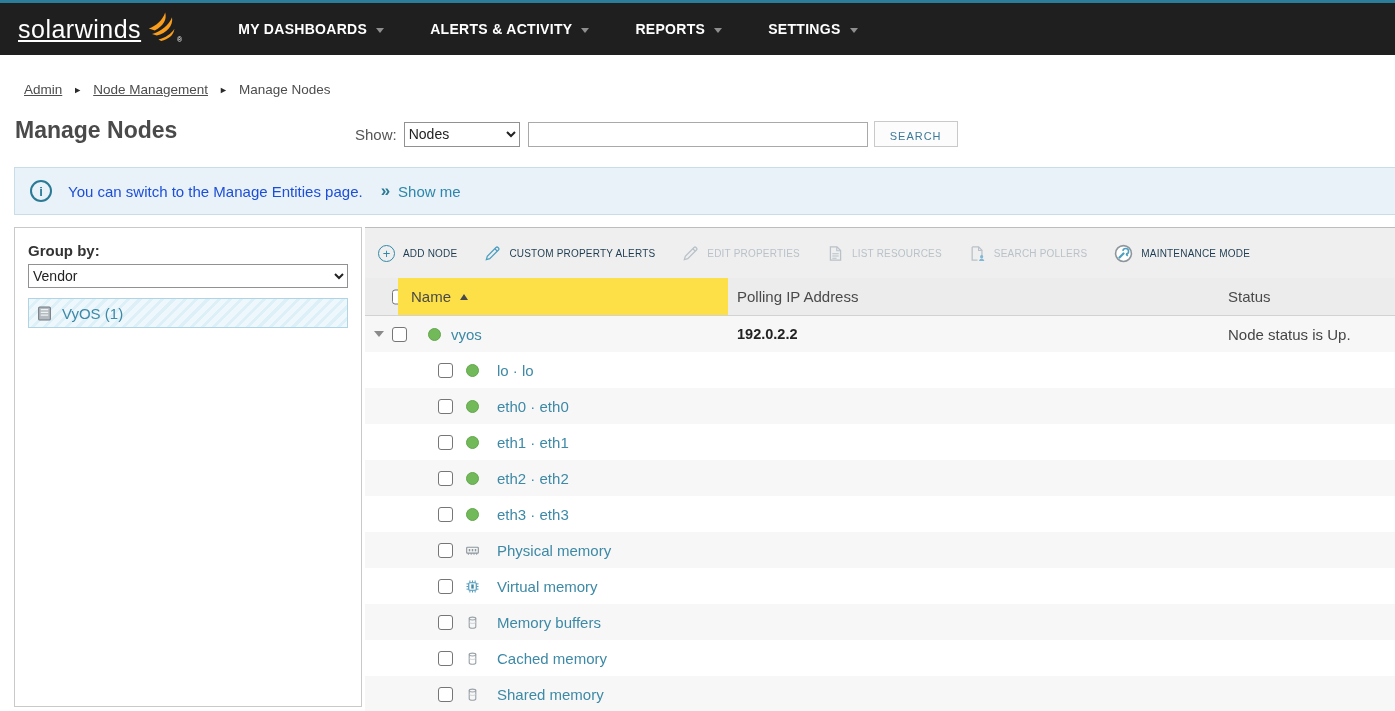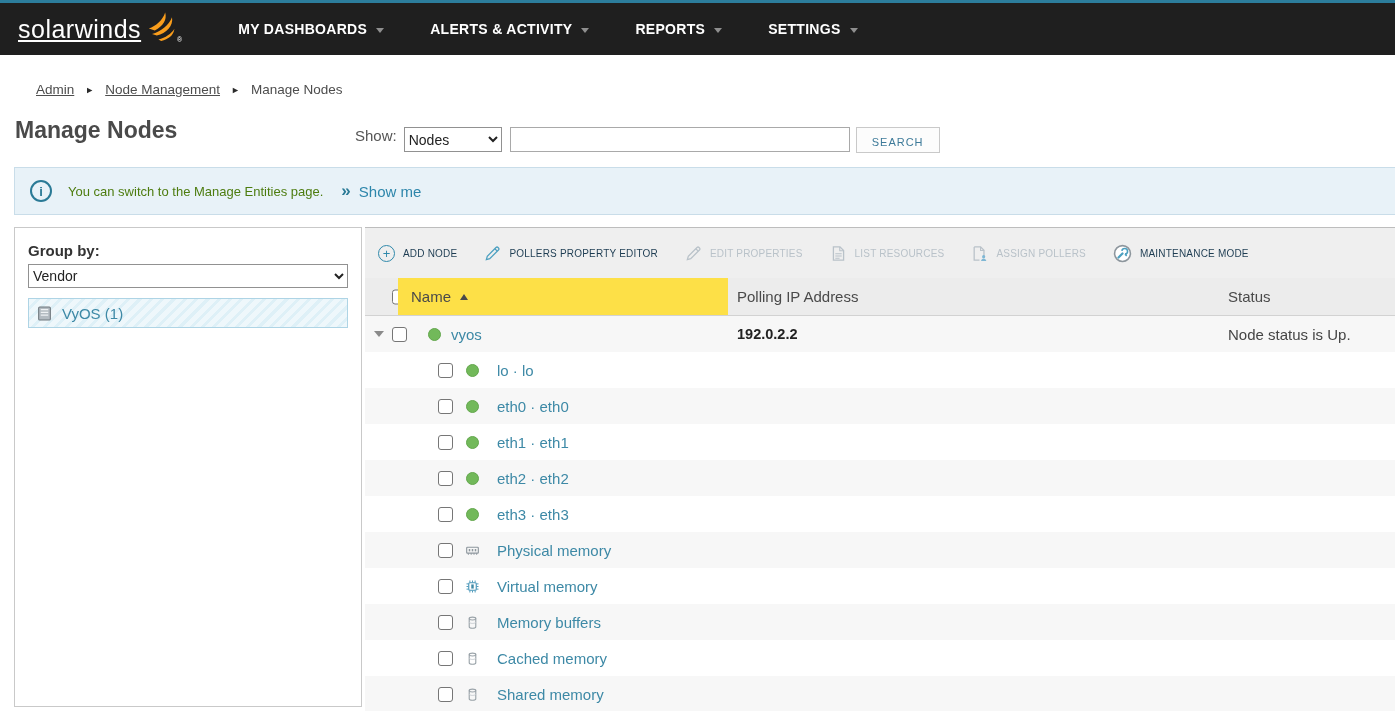--- a/index.html
+++ b/index.html
@@ -14,41 +14,41 @@
   .logo { display:flex; align-items:flex-start; margin-right:26px; cursor:pointer; }
   .logo-text { color:#fff; font-size:25px; font-weight:500; letter-spacing:.5px; line-height:30px;text-decoration:underline; }
   .logo-flame { width:34px; height:32px; margin-left:2px; margin-top:-4px; }
   .logo-reg { color:#fff; font-size:7px; margin-top:22px; }
   .nav-items { display:flex; }
   .nav-item { display:flex; align-items:center; color:#fff; font-size:14px; font-weight:700;
     letter-spacing:.3px; margin-left:30px; margin-right:16px; cursor:pointer; }
   .chev { width:0; height:0; border-left:4px solid transparent; border-right:4px solid transparent;
     border-top:5px solid #8f8f8f; margin-left:9px; margin-top:2px; }
   
-  .breadcrumb { display:flex; align-items:center; padding:27px 0 0 36px; font-size:13.5px; color:#4d4d4d; }
+  .breadcrumb { display:flex; align-items:center; padding:27px 0 0 24px; font-size:13.5px; color:#4d4d4d; }
   .crumb-link { color:#4d4d4d; text-decoration:underline; cursor:pointer; }
   .crumb-current { color:#4d4d4d; }
   .bsep { font-size:9px; color:#2b2b2b; margin:0 11px; }
   
   .titlerow { position:relative; height:56px; margin-top:14px; }
   .page-title { position:absolute; left:15px; top:6px; font-size:23px; font-weight:700; color:#4a4a4a; }
-  .filterbar { position:absolute; left:355px; top:16px; display:flex; align-items:flex-start; }
+  .filterbar { position:absolute; left:355px; top:10px; display:flex; align-items:center; }
   .show-label { font-size:15px; color:#555; margin-right:7px; }
-  .show-select { width:98px; height:25px; font-size:14px; font-family:"Liberation Sans",sans-serif;
+  .show-select { width:116px; height:25px; font-size:14px; font-family:"Liberation Sans",sans-serif;
     border:1px solid #919191; color:#222; background:#fff; }
   .search-input { width:340px; height:25px; margin-left:8px; border:1px solid #a9a9a9; padding:0 6px;
     font-size:14px; font-family:"Liberation Sans",sans-serif; }
   .search-btn { margin-left:6px; height:26px; padding:8px 15px; background:#fcfcfc; border:1px solid #c9c9c9;
     color:#3d7a99; font-size:11px; letter-spacing:1px; font-family:"Liberation Sans",sans-serif; cursor:pointer; }
   
   .banner { margin-left:14px; height:48px; background:#e8f2f8; border:1px solid #c9dde9; border-right:none;
     display:flex; align-items:center; padding-left:15px; }
   .info-icon { width:22px; height:22px; border:2px solid #2a7a96; border-radius:50%; color:#2a7a96;
     display:flex; align-items:center; justify-content:center; font-size:13px; font-weight:600; flex:none; }
-  .banner-text { font-size:13px; color:#4d7c0f; margin-left:16px; }
+  .banner-text { font-size:15px; color:#1d4ed8; margin-left:16px; }
   .banner-chev { color:#2a7a96; font-size:17px; font-weight:700; margin-left:18px; }
   .banner-link { color:#2d86ab; font-size:15px; margin-left:8px; text-decoration:none; cursor:pointer; }
   
   .content { display:flex; margin-top:12px; align-items:flex-start; }
   .sidebar { width:348px; margin-left:14px; border:1px solid #c9c9c9; background:#fff; height:480px;
     padding:14px 13px; flex:none; }
   .groupby-label { font-size:15px; font-weight:700; color:#333; margin-bottom:5px; }
   .groupby-select { width:100%; height:24px; border:1px solid #919191; font-size:14px; color:#222;
     font-family:"Liberation Sans",sans-serif; background:#fff; }
   .group-item { margin-top:10px; height:30px; display:flex; align-items:center; padding-left:7px; cursor:pointer; }
@@ -192,21 +192,21 @@
           </div>
           <div class="tb-btn">
             <span style="display: flex;">
               <span class="icwrap">
                 <svg class="ic16" viewBox="0 0 16 16">
                   <path d="M2.2 13.8l.9-3.2 8.2-8.2c.5-.5 1.4-.5 1.9 0l.4.4c.5.5.5 1.4 0 1.9l-8.2 8.2z" fill="none" stroke="currentColor" stroke-width="1.2"></path>
                   <path d="M10.2 3.5l2.3 2.3" stroke="currentColor" stroke-width="1.2"></path>
                 </svg>
               </span>
             </span>
-            <span class="tlabel">POLLERS PROPERTY EDITOR</span>
+            <span class="tlabel">CUSTOM PROPERTY ALERTS</span>
           </div>
           <div class="tb-btn disabled">
             <span style="display: flex;">
               <span class="icwrap">
                 <svg class="ic16" viewBox="0 0 16 16">
                   <path d="M2.2 13.8l.9-3.2 8.2-8.2c.5-.5 1.4-.5 1.9 0l.4.4c.5.5.5 1.4 0 1.9l-8.2 8.2z" fill="none" stroke="currentColor" stroke-width="1.2"></path>
                   <path d="M10.2 3.5l2.3 2.3" stroke="currentColor" stroke-width="1.2"></path>
                 </svg>
               </span>
             </span>
@@ -229,21 +229,21 @@
               <span class="icwrap">
                 <svg class="ic16" viewBox="0 0 16 16">
                   <path d="M3 1.8h6l3.2 3.2v6.2" fill="none" stroke="currentColor" stroke-width="1.2"></path>
                   <path d="M3 1.8v12.4h5" fill="none" stroke="currentColor" stroke-width="1.2"></path>
                   <path d="M9 1.8v3.4h3.4" fill="none" stroke="currentColor" stroke-width="1"></path>
                   <circle cx="11.9" cy="11" r="1.5" fill="#7fb7d4"></circle>
                   <path d="M9.4 15c.3-1.6 1.3-2.4 2.5-2.4s2.2.8 2.5 2.4z" fill="#7fb7d4"></path>
                 </svg>
               </span>
             </span>
-            <span class="tlabel">ASSIGN POLLERS</span>
+            <span class="tlabel">SEARCH POLLERS</span>
           </div>
           <div class="tb-btn">
             <span style="display: flex;">
               <svg class="ic18" viewBox="0 0 18 18">
                 <circle cx="9" cy="9" r="7.5" fill="#fff" stroke="#8d969d" stroke-width="1.5"></circle>
                 <path d="M5.2 12.8l3.8-3.8" stroke="#4da0c0" stroke-width="2.1" stroke-linecap="round"></path>
                 <path d="M8.4 6.6a2.7 2.7 0 113 3" fill="none" stroke="#4da0c0" stroke-width="1.5"></path>
                 <path d="M11.4 9.6l1.6 1.6" stroke="#4da0c0" stroke-width="1.5"></path>
               </svg>
             </span>

